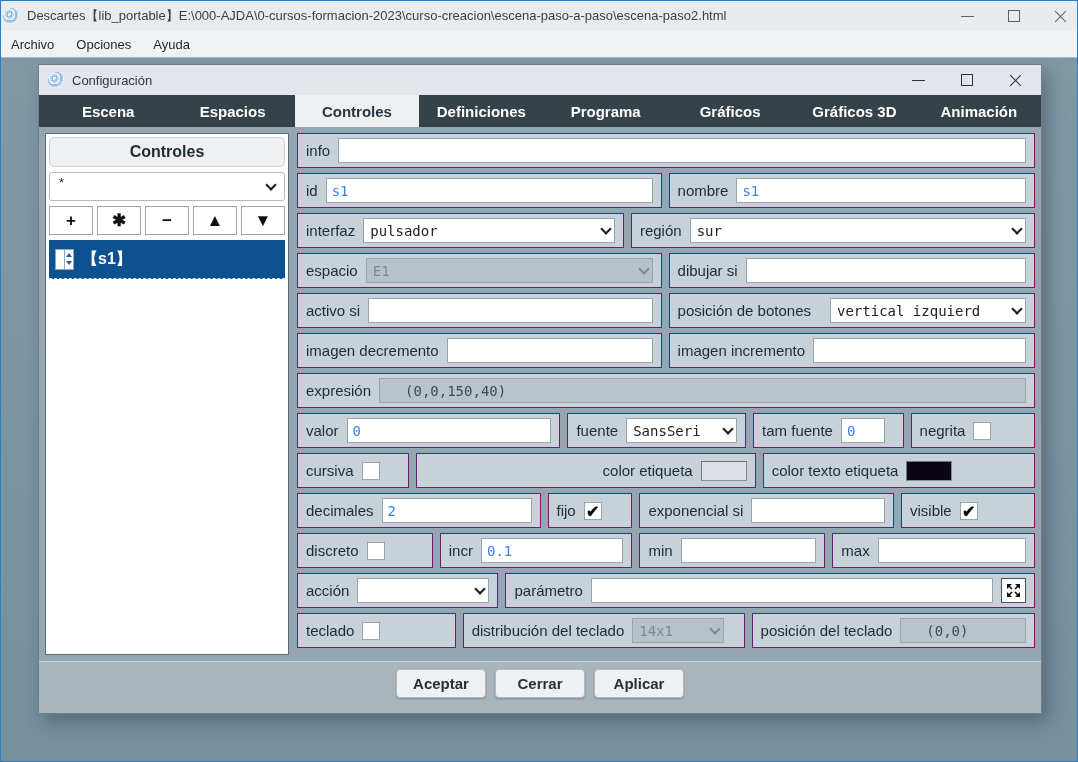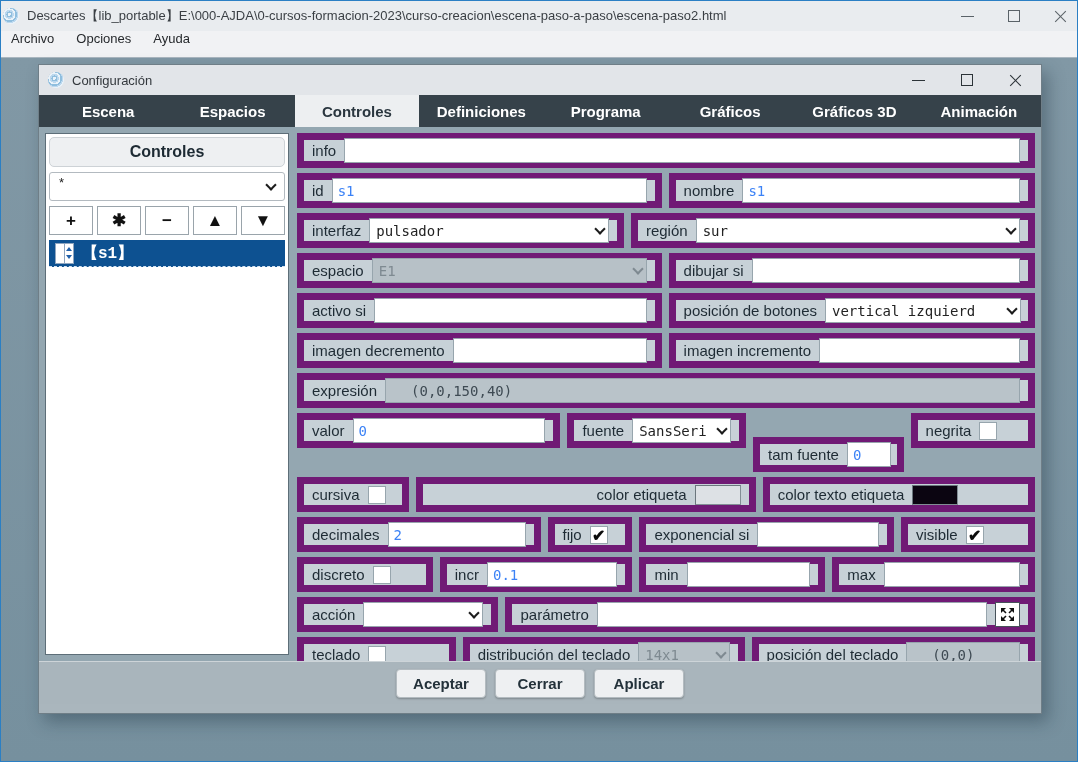--- a/index.html
+++ b/index.html
@@ -12,21 +12,21 @@
   .titlebar { height:30px; background:#e9ecef; display:flex; align-items:center; padding:0 2px; gap:8px; flex:0 0 auto; }
   .app-logo { width:16px; height:16px; border-radius:50%; background:repeating-radial-gradient(circle at 40% 40%, #eaf3fa 0 1.5px, #8fbede 1.5px 3px, #bcd8ee 3px 4.5px); flex:0 0 auto; }
   .titlebar .title-text { font-size:13px; color:#3a3f44; white-space:nowrap; overflow:hidden; }
   .win-controls { margin-left:auto; display:flex; align-items:center; gap:34px; padding-right:8px; }
   .ic-min { width:13px; height:1px; background:#5a6268; display:inline-block; }
   .ic-max { width:12px; height:12px; border:1px solid #5a6268; display:inline-block; }
   .ic-x { width:13px; height:13px; position:relative; display:inline-block; }
   .ic-x::before,.ic-x::after { content:""; position:absolute; left:-1px; top:6px; width:15px; height:1px; background:#5a6268; }
   .ic-x::before { transform:rotate(45deg); } .ic-x::after { transform:rotate(-45deg); }
 
-  .menubar { height:26px; background:#f1f2f4; display:flex; gap:22px; padding:0 10px; flex:0 0 auto; }
+  .menubar { height:26px; background:#f1f2f4; display:flex; align-items:center; gap:22px; padding:0 10px; flex:0 0 auto; }
   .menu-item { font-size:13px; color:#26292c; cursor:default; }
 
   .desktop { position:relative; flex:1; background:linear-gradient(#8198a5,#76909e); border-top:1px solid #a9b6bf; }
 
   
   .dialog { position:absolute; left:37px; top:6px; width:1004px; height:650px; border:1px solid #6f7e87; box-shadow:6px 8px 16px rgba(20,40,55,.35); display:flex; flex-direction:column; background:#94a7b1; }
   .dlg-titlebar { height:30px; background:#e2e5e9; display:flex; align-items:center; gap:8px; padding:15px 9px; flex:0 0 auto; }
   .dlg-titlebar .title-text { font-size:13px; color:#33383d; }
   .dlg-controls { margin-left:auto; display:flex; align-items:center; gap:36px; padding-right:10px; }
   .dlg-controls .ic-min,.dlg-controls .ic-max { border-color:#2c3338; background:#2c3338; }
@@ -40,52 +40,52 @@
   .dlg-content { flex:1; display:flex; gap:8px; padding:6px; overflow:hidden; }
 
   
   .left-panel { width:244px; flex:0 0 auto; background:#fff; border:1px solid #5d6e78; padding:3px; display:flex; flex-direction:column; gap:5px; }
   .lp-header { height:30px; background:#eef0f2; border:1px solid #cdd2d6; border-radius:5px; display:flex; align-items:center; justify-content:center; font-weight:700; font-size:16px; color:#1d2a33; }
   .lp-select { height:29px; background:#fff; border:1px solid #b3bac0; border-radius:3px; display:flex; align-items:flex-start; padding:2px 9px 0 9px; font-size:13px; color:#222; }
   .lp-select .chev { margin-left:auto; margin-top:6px; }
   .lp-toolbar { display:flex; gap:4px; }
   .lp-btn { flex:1; height:29px; background:#fff; border:1px solid #9aa4ab; display:flex; align-items:center; justify-content:center; font-size:17px; font-weight:700; color:#111; cursor:default; }
   .lp-list { flex:1; background:#fff; overflow:hidden; }
-  .lp-item { height:27px; background:#0d5191; color:#fff; display:flex; align-items:center; gap:8px; padding:0 6px; font-weight:700; font-size:16px; border-bottom:1px dashed #d5e4f2;font-family:Liberation Mono, monospace; }
+  .lp-item { height:39px; background:#0d5191; color:#fff; display:flex; align-items:center; gap:8px; padding:0 6px; font-weight:700; font-size:16px; border-bottom:1px dashed #d5e4f2; }
   .spinner-ic { width:19px; height:21px; background:#fff; border:1px solid #8fa6c0; display:flex; flex:0 0 auto; }
   .spinner-ic .sp-l { flex:1; border-right:1px solid #8fa6c0; }
   .spinner-ic .sp-r { width:8px; display:flex; flex-direction:column; align-items:center; justify-content:space-evenly; }
   .tri-up { width:0; height:0; border-left:3px solid transparent; border-right:3px solid transparent; border-bottom:4px solid #1f5fa9; }
   .tri-dn { width:0; height:0; border-left:3px solid transparent; border-right:3px solid transparent; border-top:4px solid #1f5fa9; }
 
   
   .form { flex:1; display:flex; flex-direction:column; gap:5px; min-width:0; }
   .row { display:flex; gap:7px; flex:0 0 auto; }
-  .grp { background:#c7d1d7; border:7px solid #701a75; height:35px; display:flex; align-items:center; gap:8px; padding:0 8px; min-width:0; }
+  .grp { background:#c7d1d7; border:1px solid #701a75; height:35px; display:flex; align-items:center; gap:8px; padding:0 8px; min-width:0; }
   .grp .lbl { font-size:15px; color:#1e2b34; white-space:nowrap; }
   .grow { flex:1 1 0; }
   .txt { flex:1 1 0; min-width:0; height:25px; background:#fff; border:1px solid #97a5ad; font-family:"DejaVu Sans Mono", monospace; font-size:14px; color:#3b82f6; padding:0 5px; outline:none; }
   .txt.ro { background:#b9c3c9; color:#3e4a53;padding-left:25px; }
   .sel { flex:1 1 0; min-width:0; height:25px; background:#fff; border:1px solid #97a5ad; display:flex; align-items:center; gap:4px; padding:0 4px 0 6px; font-family:"DejaVu Sans Mono", monospace; font-size:14px; color:#222; }
   .sel .val { flex:1; overflow:hidden; white-space:nowrap; }
   .sel.disabled { background:#b7c1c7; color:#7e8a91; }
   .sel.disabled .chev { border-color:#7e8a91; }
   .chev { width:8px; height:8px; border-right:2px solid #1c1c1c; border-bottom:2px solid #1c1c1c; transform:rotate(45deg); margin-top:-4px; flex:0 0 auto; }
   .cb { width:18px; height:18px; background:#fff; border:1px solid #97a5ad; position:relative; flex:0 0 auto; }
   .cb.checked::after { content:"\2714"; position:absolute; left:0; top:-1px; width:100%; text-align:center; font-size:16px; font-weight:700; color:#0b0b0b; line-height:19px; }
   .swatch { width:46px; height:20px; border:1px solid #828e95; border-top-color:#6b767d; border-left-color:#6b767d; flex:0 0 auto; }
   .expand-btn { width:25px; height:25px; background:#fff; border:1px solid #46525a; display:flex; align-items:center; justify-content:center; flex:0 0 auto; }
 
   
   .w15 { flex:0 0 15.2%; } .w18 { flex:0 0 18.4%; } .w21 { flex:0 0 21.5%; }
   .w24 { flex:0 0 24.2%; } .w26 { flex:0 0 26.1%; } .w25 { flex:0 0 25.2%; }
   .w27 { flex:0 0 27.3%; } .w33 { flex:0 0 33%; } .w34 { flex:0 0 34.5%; }
   .w36 { flex:0 0 35.7%; } .w38 { flex:0 0 38.2%; } .w44 { flex:0 0 44.3%; }
   .w46 { flex:0 0 46%;justify-content:flex-end; } .w49 { flex:0 0 49.4%; } .w11 { flex:0 0 11.5%; }
-  .w20 { flex:0 0 20.4%;margin-top:24px; }
+  .w20 { flex:0 0 20.4%; }
   .in44 { flex:0 0 44px; } .sel-pos { flex:0 0 196px; } .sel-dist { flex:0 0 92px; }
 
   
   .btnbar { height:43px; flex:0 0 auto; background:#a9b5bc; border-top:1px solid #cdd4d8; display:flex; align-items:center; justify-content:center; gap:9px; }
   .dlg-btn { width:90px; height:29px; background:#eef0f2; border:1px solid #b3bbc0; border-radius:4px; font-weight:700; font-size:15px; color:#23313a; display:flex; align-items:center; justify-content:center; box-shadow:0 1px 2px rgba(0,0,0,.25); cursor:default; }
   .dlg-footer { height:9px; flex:0 0 auto; background:#aab6bd; }
 </style>
 </head>
 <body>
 

